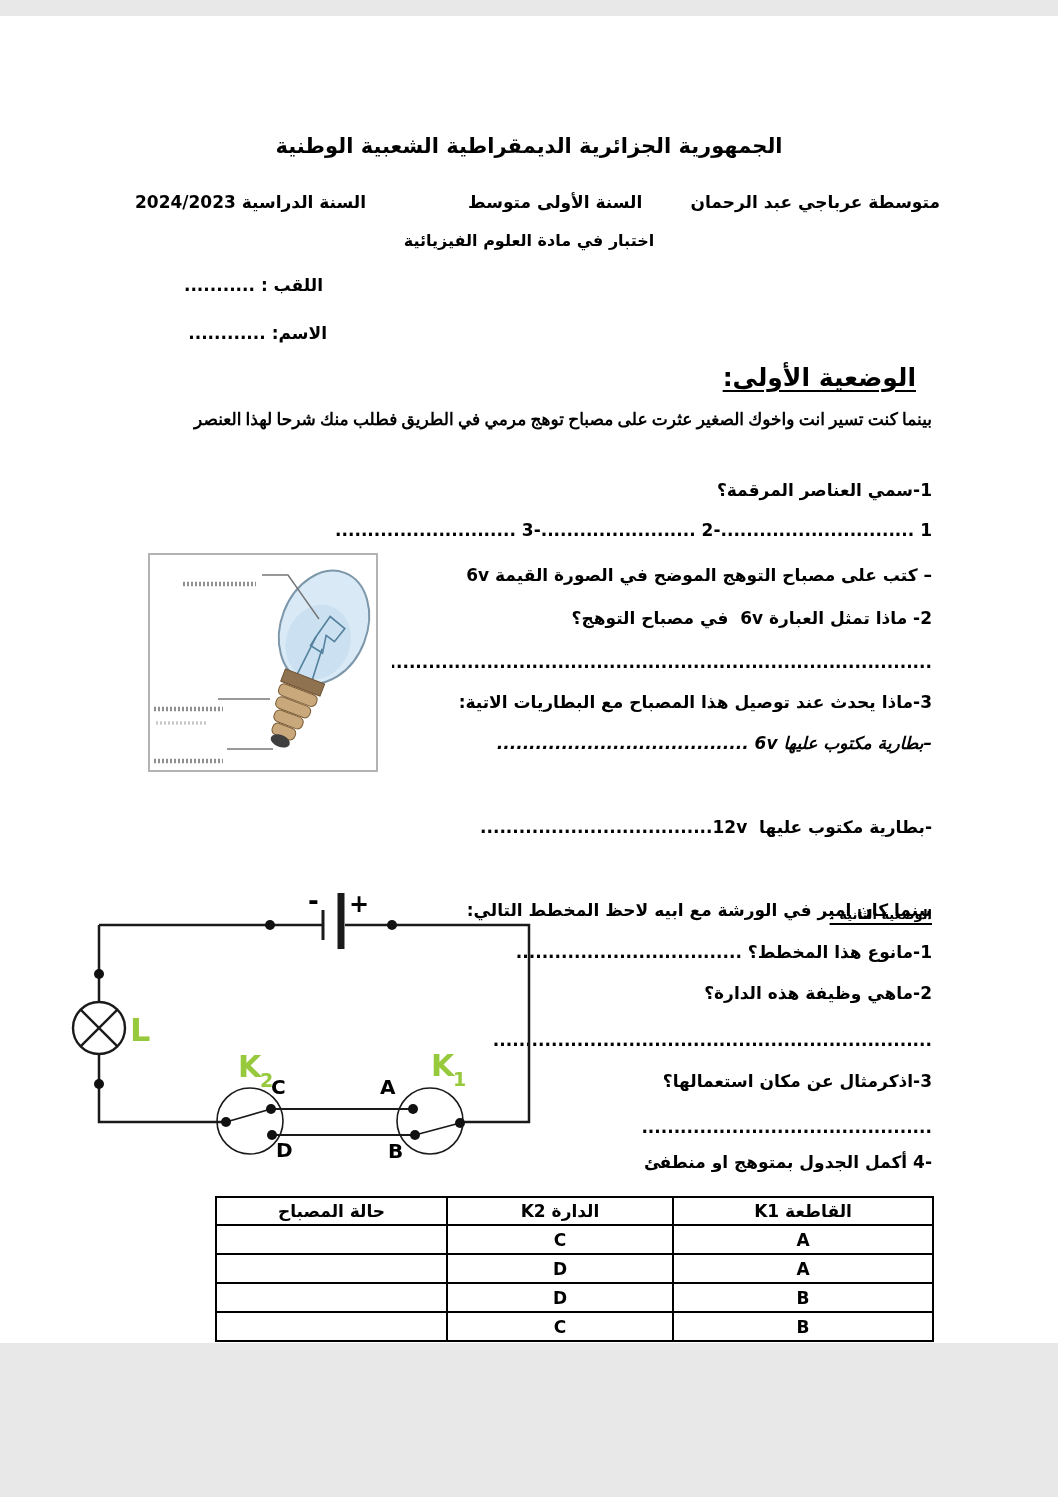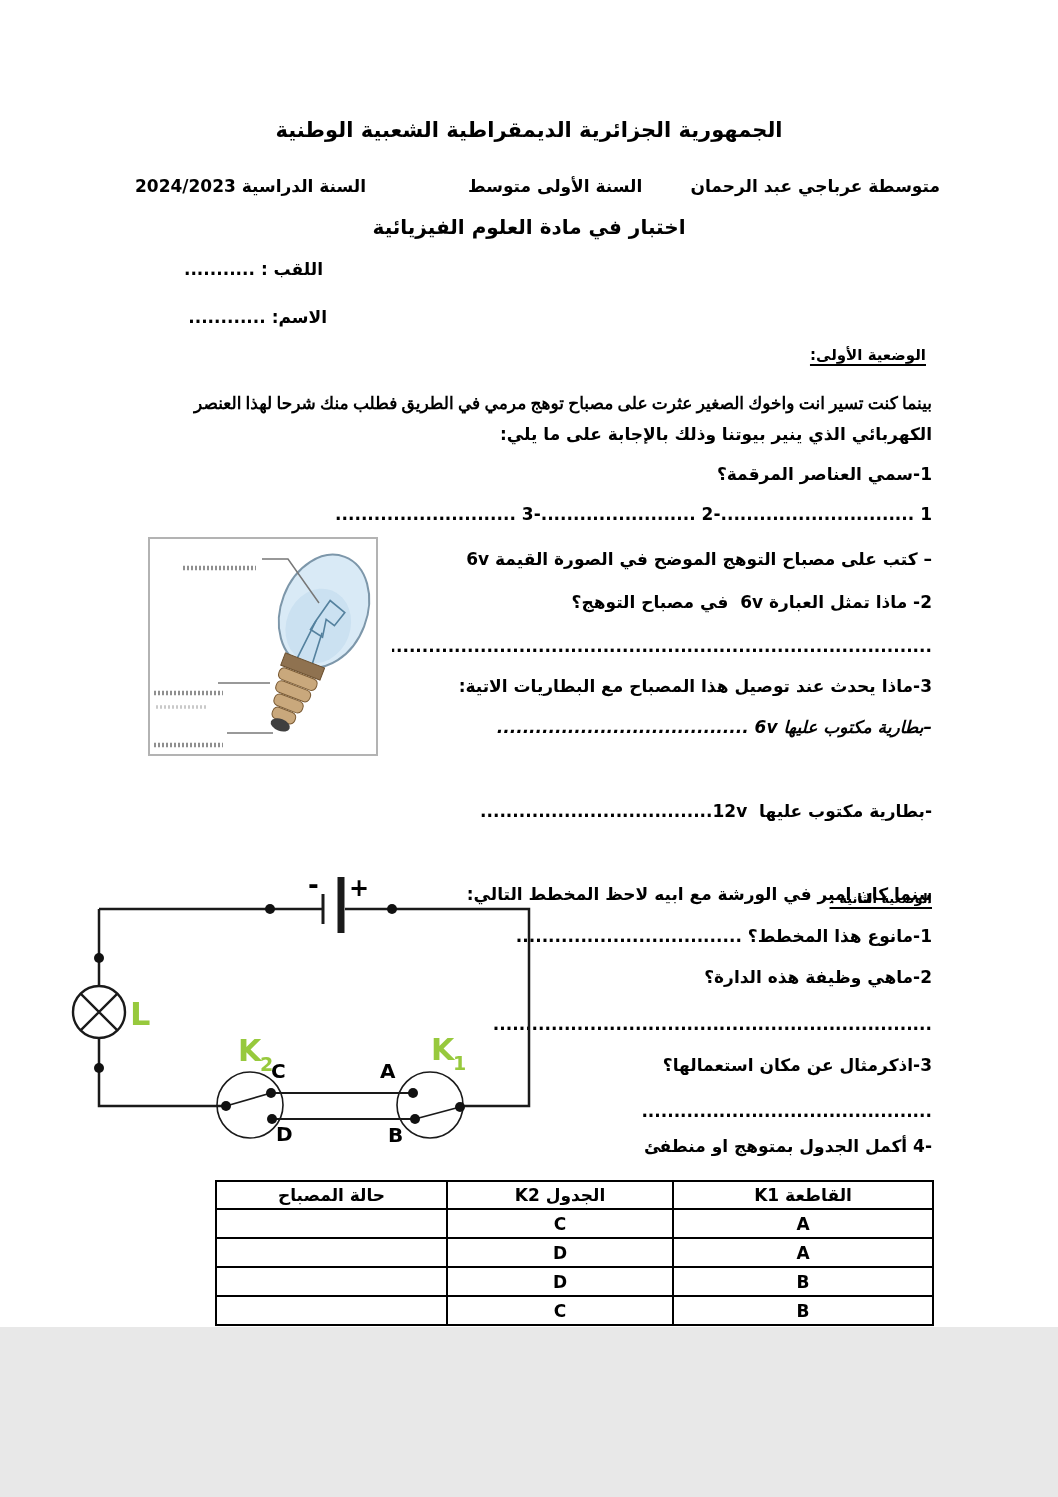--- a/index.html
+++ b/index.html
@@ -1,19 +1,19 @@
 <!DOCTYPE html>
 <html lang="ar"><head>
 <meta charset="utf-8">
 <style>
   html,body{margin:0;padding:0;background:#e8e8e8;}
   .page{
     position:relative;
     width:1058px;height:1327px;
-    margin:0 auto;
+    margin:16px auto;
     background:#ffffff;
     font-family:"DejaVu Sans", sans-serif;
     color:#000;
     overflow:hidden;
   }
   .t{
     position:absolute;
     white-space:nowrap;
     font-weight:bold;
     font-size:17px;
@@ -46,27 +46,26 @@
 </style>
 </head>
 <body>
 
 <div class="page">
 
   <div class="t center" style="top:117px;font-size:21px;">الجمهورية الجزائرية الديمقراطية الشعبية الوطنية</div>
   <div class="t" style="top:176px;right:118px;">متوسطة عرباجي عبد الرحمان</div>
   <div class="t" style="top:176px;left:468px;">السنة الأولى متوسط</div>
   <div class="t" style="top:176px;left:135px;">السنة الدراسية 2024/2023</div>
-  <div class="t center" style="top:215px;font-size:20px;">اختبار في مادة العلوم الفيزيائية</div>
+  <div class="t center" style="top:215px;font-size:16px;">اختبار في مادة العلوم الفيزيائية</div>
   <div class="t" style="top:259px;right:735px;">اللقب : ...........</div>
   <div class="t" style="top:307px;right:731px;">الاسم: ............</div>
 
-  <div class="t underline" style="top:346px;right:132px;font-size:15px;">الوضعية الأولى:</div>
+  <div class="t underline" style="top:346px;right:142px;font-size:25px;">الوضعية الأولى:</div>
   <div class="t" style="top:393px;right:126px;font-family:Liberation Serif, serif;">بينما كنت تسير انت واخوك الصغير عثرت على مصباح توهج مرمي في الطريق فطلب منك شرحا لهذا العنصر</div>
-  <div class="t" style="top:424px;right:126px;">الكهربائي الذي ينير بيوتنا وذلك بالإجابة على ما يلي:</div>
   <div class="t" style="top:464px;right:126px;">1-سمي العناصر المرقمة؟</div>
   <div class="t ltr" style="top:504px;right:126px;">............................ 3-........................ 2-.............................. 1</div>
   <div class="t" style="top:549px;right:126px;">– كتب على مصباح التوهج الموضح في الصورة القيمة 6v</div>
   <div class="t" style="top:592px;right:126px;">2- ماذا تمثل العبارة 6v&nbsp; في مصباح التوهج؟</div>
   <div class="t clip" style="top:636px;right:126px;width:540px;">....................................................................................................</div>
   <div class="t" style="top:676px;right:126px;">3-ماذا يحدث عند توصيل هذا المصباح مع البطاريات الاتية:</div>
   <div class="t" style="top:717px;right:126px;font-style:italic;">–بطارية مكتوب عليها 6v .......................................</div>
   <div class="t" style="top:801px;right:126px;">-بطارية مكتوب عليها &nbsp;12v....................................</div>
 
   <svg style="position:absolute;left:148px;top:537px;" width="230" height="219" viewBox="0 0 230 219">
@@ -149,21 +148,21 @@
 
   <table class="answers">
     <colgroup>
       <col style="width:231px">
       <col style="width:226px">
       <col style="width:260px">
     </colgroup>
     <tbody>
         <tr>
       <th>حالة المصباح</th>
-      <th>الجدول K2</th>
+      <th>الدارة K2</th>
       <th>القاطعة K1</th>
     </tr>
     <tr>
       <td></td>
       <td>C</td>
       <td>A</td>
     </tr>
     <tr>
       <td></td>
       <td>D</td>

